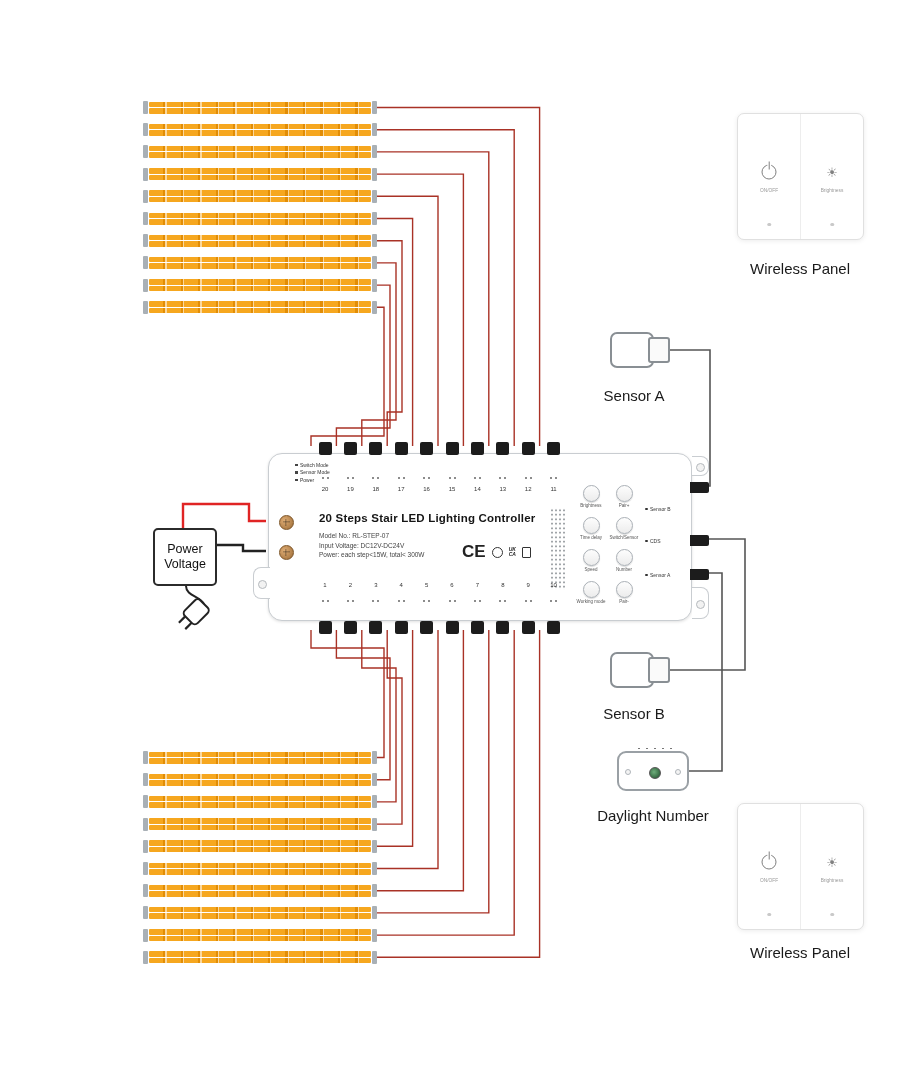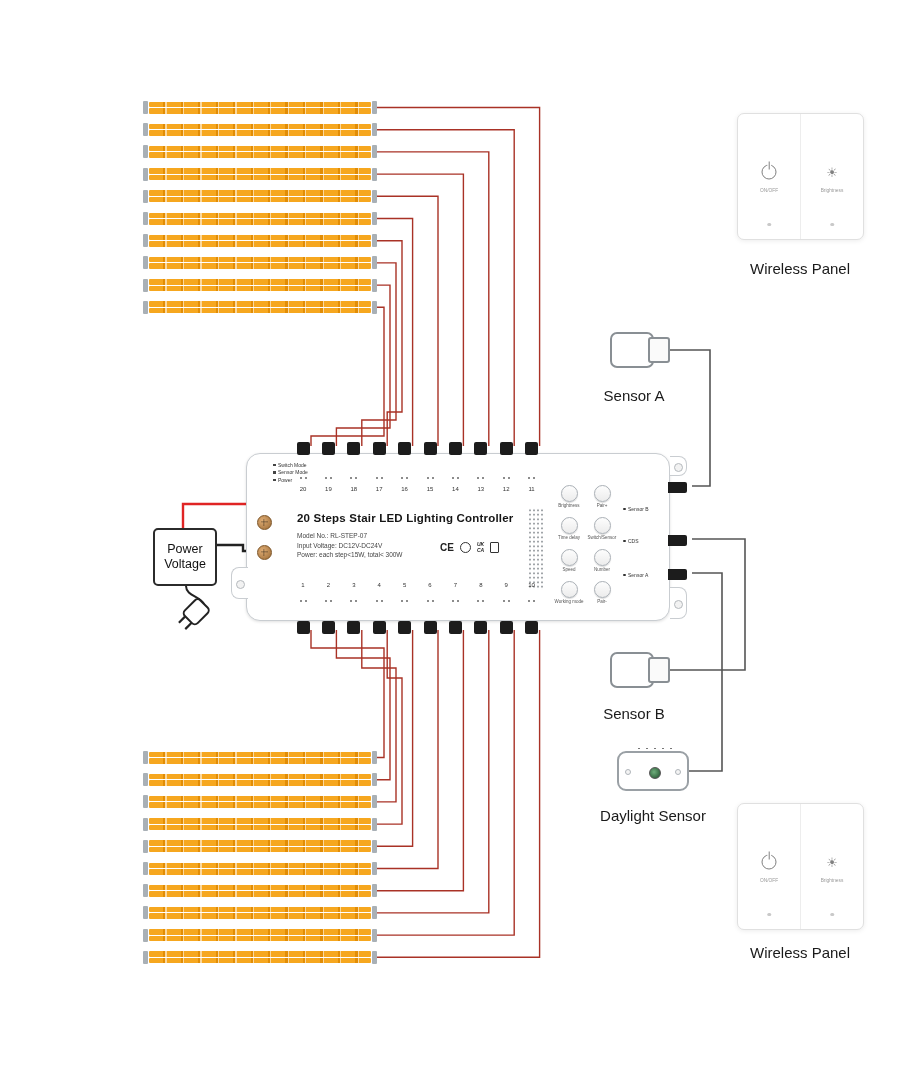--- a/index.html
+++ b/index.html
@@ -16,39 +16,39 @@
   .band.b1{top:1.5px}.band.b2{bottom:1.5px}
   .cap{position:absolute;top:1px;width:5px;height:13px;background:#a9b0b6;border-radius:1px}
   .cap.l{left:-2px}.cap.r{right:-2px}
 
   
   #psu{position:absolute;left:153px;top:528px;width:64px;height:58px;border:2.5px solid #2b2b2b;
     border-radius:5px;background:#fff;display:flex;flex-direction:column;align-items:center;
     justify-content:center;font-size:12.5px;line-height:15px;color:#111;z-index:3}
 
   
-  #controller{position:absolute;left:246px;top:453px;width:424px;height:168px;background:#fff;
+  #controller{position:absolute;left:268px;top:453px;width:424px;height:168px;background:#fff;
     border:1px solid #c9cdd1;border-radius:14px;box-shadow:0 1px 3px rgba(0,0,0,.12);z-index:2}
   .ear{position:absolute;width:17px;height:32px;background:#fff;border:1px solid #c9cdd1}
   .ear.left{left:-16px;top:113px;border-radius:8px 0 0 8px;border-right:none}
   .ear.rtop{left:423px;top:2px;height:20px;border-radius:0 8px 8px 0;border-left:none}
   .ear.rbot{left:423px;top:133px;border-radius:0 8px 8px 0;border-left:none}
   .ear::after{content:"";position:absolute;width:7px;height:7px;border-radius:50%;
     border:1px solid #b5b9bd;background:#f2f2f2;top:12px;left:4px}
   .ear.rtop::after{top:6px}
   .tblock{position:absolute;width:13px;height:13px;background:#1c1c1c;border-radius:2px}
   .tnum{position:absolute;width:20px;text-align:center;font-size:6px;color:#333}
   .tdots{position:absolute;width:2px;height:2px;border-radius:50%;background:#666;box-shadow:5px 0 0 #666}
   .ind{position:absolute;left:26px;top:7px}
   .ind-row{display:flex;align-items:center;gap:2.5px;height:7.5px;font-size:5px;color:#333}
   .ind-dot{width:2.5px;height:2.5px;background:#444;display:inline-block}
   .title{position:absolute;left:50px;top:58px;font-size:11.5px;font-weight:bold;color:#151515;letter-spacing:.2px}
   .specs{position:absolute;left:50px;top:77px;font-size:6.5px;color:#444;line-height:9.5px}
   .certs{position:absolute;left:193px;top:88px;display:flex;align-items:center;gap:6px}
-  .ce{font-size:10px;font-weight:bold;color:#222}
+  .ce{font-size:17px;font-weight:bold;color:#222}
   .circ{width:11px;height:11px;border:1.2px solid #333;border-radius:50%}
   .ukca{display:flex;flex-direction:column;font-size:5px;font-weight:bold;line-height:5.5px;color:#222}
   .bin{width:9px;height:11px;border:1.2px solid #333;border-radius:1px}
   .grill{position:absolute;left:281px;top:54px;width:15px;height:82px;
     background-image:radial-gradient(#8a8f94 .8px,transparent 1px);background-size:4px 4.5px}
   .btn{position:absolute;width:17px;height:17px;border-radius:50%;border:1px solid #aab0b6;
     background:linear-gradient(#fdfdfd,#ececec);box-shadow:0 1px 1px rgba(0,0,0,.15)}
   .btn-label{position:absolute;width:46px;text-align:center;font-size:4.5px;color:#555}
   .port-label{position:absolute;font-size:5px;color:#333;display:flex;align-items:center;gap:2.5px;white-space:nowrap}
   .port-label::before{content:"";width:2.5px;height:2.5px;background:#333;border-radius:50%}
@@ -394,21 +394,21 @@
       <div class="nose"></div>
   </div>
   <div class="caption" style="left:594px;top:705px;width:80px">Sensor B</div>
 
   <div id="daylight">
     <div class="vents"></div>
     <div class="hole l"></div>
     <div class="eye"></div>
     <div class="hole r"></div>
   </div>
-  <div class="caption" style="left:593px;top:807px;width:120px">Daylight Sensor</div>
+  <div class="caption" style="left:593px;top:807px;width:120px">Daylight Number</div>
 
   <div class="wpanel" style="left:737px;top:113px">
     <div class="wp-half">
       <span class="wp-icon-wrap">
           <span class="power-icon"></span>
         </span>
       <span class="wp-label">ON/OFF</span>
       <span class="wp-dot"></span>
     </div>
     <div class="wp-half">

